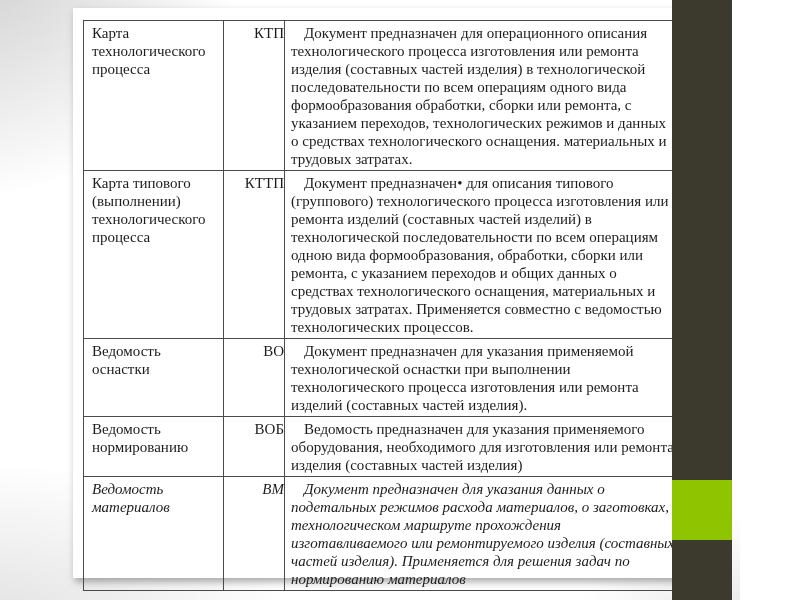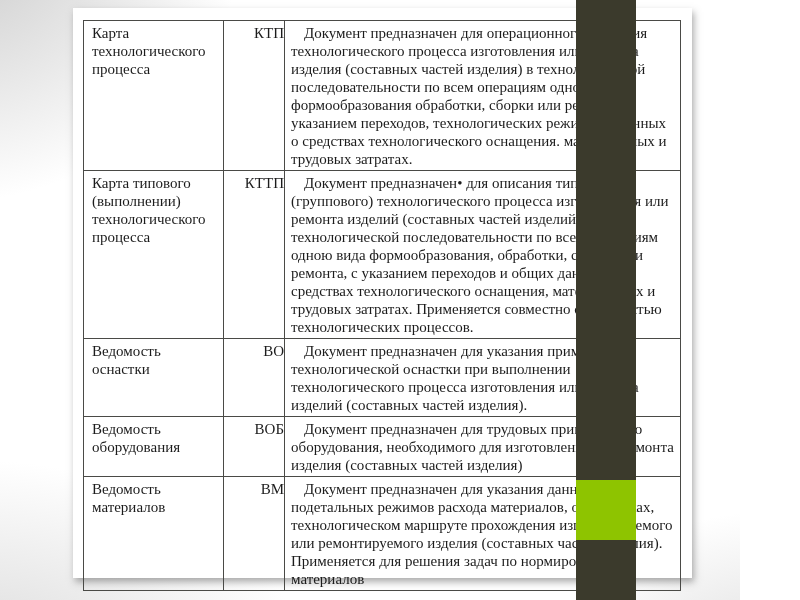--- a/index.html
+++ b/index.html
@@ -1,21 +1,21 @@
 <!DOCTYPE html>
 <html><head>
 <meta charset="utf-8">
 <style>
   * { margin: 0; padding: 0; box-sizing: border-box; }
   html, body { width: 800px; height: 600px; overflow: hidden; }
   body { font-family: "Liberation Serif", "DejaVu Serif", serif; }
 
   .slide {
     position: relative;
-    width: 636px;
+    width: 732px;
     height: 600px;
     background: #404040;
     padding-left: 48px;
   }
 
   
   .content-area {
     position: absolute;
     left: 0; top: 0;
     width: 740px; height: 600px;
@@ -65,21 +65,21 @@
     line-height: 18px;
   }
   td.c-name   { width: 140px; padding: 3px 6px 2px 8px; }
   td.c-abbr   { width: 61px;  text-align: right; padding-top: 3px; }
   td.c-desc   { width: 396px; padding: 3px 5px 2px 6px; text-indent: 13px; }
 
   tr.r0 { height: 150px; }
   tr.r1 { height: 163px; }
   tr.r2 { height: 75px; }
   tr.r3 { height: 54px; }
-  tr.r4 { height: 108px; }
+  tr.r4 { height: 108px; font-style: italic; }
 </style>
 </head>
 <body>
 
 <div class="slide">
 
   <div class="content-area">
 
     <div class="table-picture">
       <table class="doc-table">
@@ -93,23 +93,23 @@
             <td class="c-name">Карта типового (выполнении) технологического процесса</td>
             <td class="c-abbr">КТТП</td>
             <td class="c-desc">Документ предназначен• для описания типового (группового) технологического процесса изготовления или ремонта изделий (составных частей изделий) в технологической последовательности по всем операциям одною вида формообразования, обработки, сборки или ремонта, с указанием переходов и общих данных о средствах технологического оснащения, материальных и трудовых затратах. Применяется совместно с ведомостью технологических процессов.</td>
           </tr>
           <tr class="r2">
             <td class="c-name">Ведомость оснастки</td>
             <td class="c-abbr">ВО</td>
             <td class="c-desc">Документ предназначен для указания применяемой технологической оснастки при выполнении технологического процесса изготовления или ремонта изделий (составных частей изделия).</td>
           </tr>
           <tr class="r3">
-            <td class="c-name">Ведомость оборудования</td>
+            <td class="c-name">Ведомость нормированию</td>
             <td class="c-abbr">ВОБ</td>
-            <td class="c-desc">Документ предназначен для трудовых применяемого оборудования, необходимого для изготовления или ремонта изделия (составных частей изделия)</td>
+            <td class="c-desc">Ведомость предназначен для указания применяемого оборудования, необходимого для изготовления или ремонта изделия (составных частей изделия)</td>
           </tr>
           <tr class="r4">
             <td class="c-name">Ведомость материалов</td>
             <td class="c-abbr">ВМ</td>
             <td class="c-desc">Документ предназначен для указания данных о подетальных режимов расхода материалов, о заготовках, технологическом маршруте прохождения изготавливаемого или ремонтируемого изделия (составных частей изделия). Применяется для решения задач по нормированию материалов</td>
           </tr>
         </tbody>
       </table>
     </div>
 

